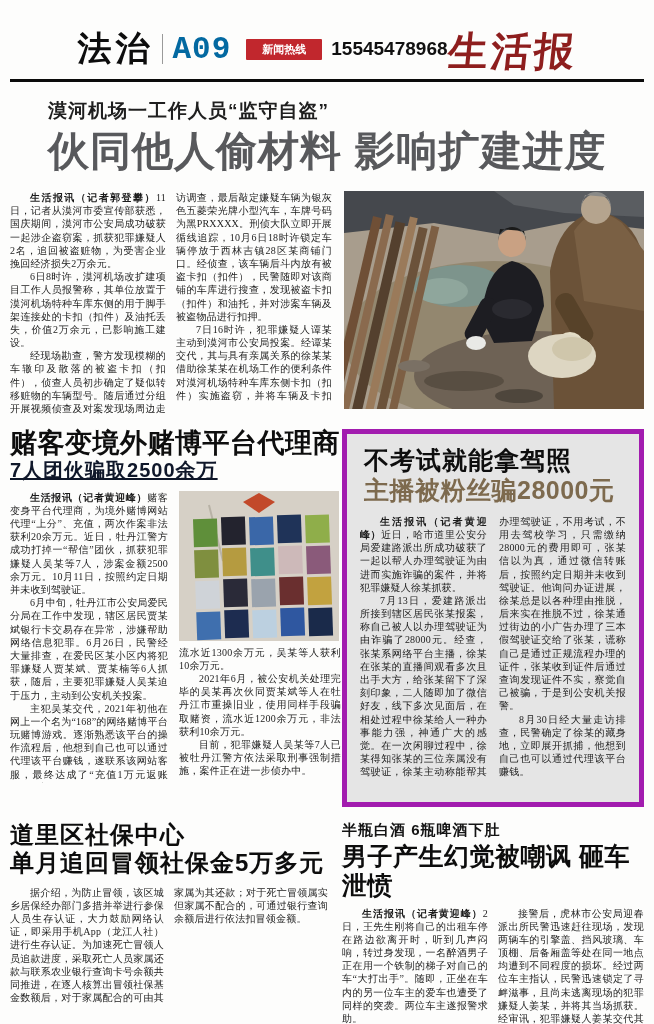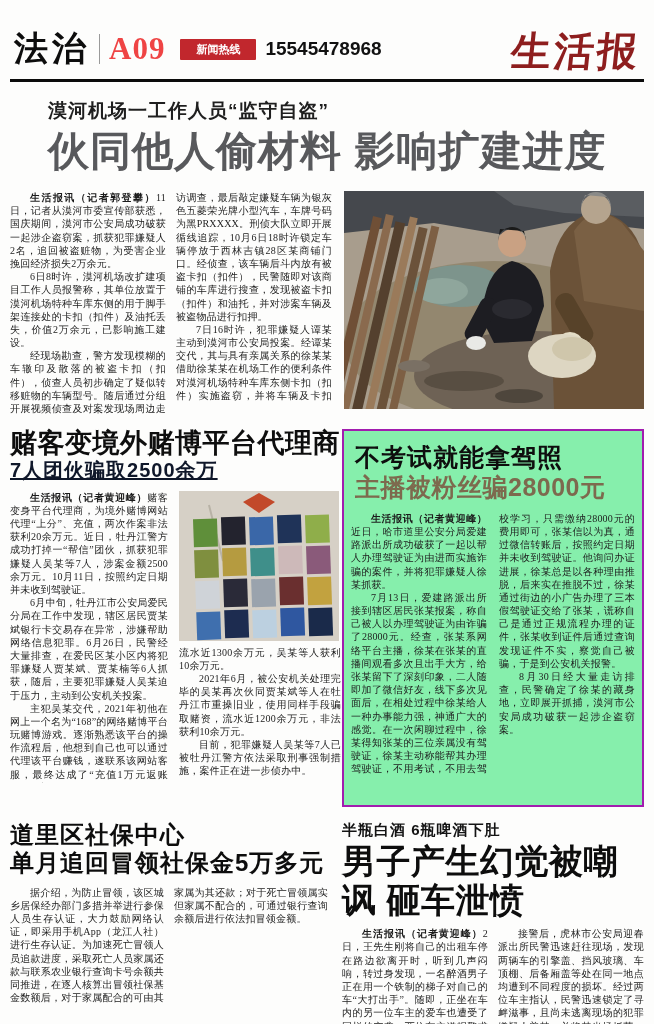--- a/index.html
+++ b/index.html
@@ -3,25 +3,25 @@
 <meta charset="utf-8">
 <style>
   html,body{margin:0;padding:0;background:#e8e8e6;}
   .page{
     width:654px;height:1024px;margin:0 auto;background:#fdfdfc;
     box-sizing:border-box;padding:26px 10px 0 10px;overflow:hidden;
     font-family:"Liberation Serif","DejaVu Serif",serif;color:#1c1c1c;
     position:relative;
   }
   
-  .masthead-row{display:flex;justify-content:space-between;align-items:flex-end;padding:0 4px;}
+  .masthead-row{display:flex;justify-content:center;align-items:flex-end;padding:0 4px;}
   .header-left{display:flex;align-items:center;gap:9px;}
   .section-title{font-size:34px;font-weight:700;letter-spacing:4px;color:#0d0d0d;}
   .hdr-sep{width:1px;height:30px;background:#9a9a9a;}
-  .page-number{font-family:Liberation Serif, serif;font-size:31px;font-weight:900;color:#ef4444;letter-spacing:1px;}
+  .page-number{font-family:Liberation Mono, monospace;font-size:31px;font-weight:900;color:#0369a1;letter-spacing:1px;}
   .hotline-badge{background:#c1272d;color:#fff;font-family:"Liberation Sans",sans-serif;font-size:11px;font-weight:700;padding:3px 16px;border-radius:1px;margin-left:6px;}
   .hotline-number{font-family:"Liberation Sans",sans-serif;font-size:19px;font-weight:900;color:#111;}
   .masthead{font-size:40px;font-weight:900;color:#8e1e1e;letter-spacing:3px;transform:skewX(-6deg);line-height:1;}
   .header-rule{border-top:3px solid #0b0b0b;margin-top:7px;}
   .dateline{font-family:"Liberation Sans","DejaVu Sans",sans-serif;font-size:10.5px;font-weight:600;color:#222;padding:5px 4px 0 4px;letter-spacing:.5px;}
   
   .body-text p{margin:0;font-size:10px;line-height:1.32;text-align:justify;text-indent:2em;letter-spacing:.2px;}
   .body-text p.noindent{text-indent:0;}
   .lead{font-weight:700;}
   .twocol{column-count:2;column-gap:10px;column-fill:auto;overflow:hidden;}
@@ -37,32 +37,32 @@
   
   .middle-row{display:flex;margin-top:12px;height:378px;}
   .art-gambling{width:332px;flex-shrink:0;}
   .g-black{font-size:27px;font-weight:900;color:#0e0e0e;line-height:1.1;letter-spacing:.5px;}
   .g-brown{font-size:20px;font-weight:900;color:#0f172a;line-height:1.15;letter-spacing:1px;text-decoration:underline;}
   .gamb-cols{display:flex;gap:11px;margin-top:9px;height:292px;}
   .gamb-left{width:158px;overflow:hidden;}
   .gamb-right{width:162px;overflow:hidden;}
   .cards-photo{width:160px;height:150px;margin:0 0 5px 0;}
   
-  .art-license{flex:1;border:2px solid #a21caf;background:#86efac;box-sizing:border-box;padding:12px 7px;overflow:hidden;}
+  .art-license{flex:1;border:5px solid #a21caf;background:#e5e5e5;box-sizing:border-box;padding:12px 13px;overflow:hidden;}
   .lic-black{font-size:25px;font-weight:900;color:#0e0e0e;line-height:1.15;margin-left:4px;letter-spacing:1px;}
   .lic-brown{font-size:25px;font-weight:900;color:#7d6a4e;line-height:1.2;margin-left:4px;letter-spacing:.5px;}
   .lic-body{margin-top:10px;height:268px;column-gap:12px;}
   
   .bottom-row{display:flex;gap:14px;margin-top:14px;height:198px;}
   .art-social{width:318px;flex-shrink:0;}
   .soc-headline{font-size:24px;font-weight:900;color:#0d0d0d;line-height:1.18;letter-spacing:1px;}
   .social-body{margin-top:8px;height:122px;}
   .art-smash{flex:1;}
   .smash-kicker{font-family:"Liberation Sans",sans-serif;font-size:15px;font-weight:700;color:#141414;letter-spacing:1px;}
-  .smash-headline{font-size:34px;font-weight:900;color:#0d0d0d;line-height:1.15;margin-top:2px;letter-spacing:.5px;}
+  .smash-headline{font-size:25px;font-weight:900;color:#0d0d0d;line-height:1.15;margin-top:2px;letter-spacing:.5px;}
   .smash-body{margin-top:7px;height:132px;}
 </style>
 </head>
 <body>
 
 <div class="page">
 
   <header>
     <div class="masthead-row">
       <div class="header-left">
@@ -179,21 +179,21 @@
         </div>
       </div>
     </section>
 
     <section class="art-license">
       <h2 class="lic-black">不考试就能拿驾照</h2>
       <h2 class="lic-brown">主播被粉丝骗28000元</h2>
       <div class="lic-body twocol body-text">
         <p><b class="lead">生活报讯（记者黄迎峰）</b><span>近日，哈市道里公安分局爱建路派出所成功破获了一起以帮人办理驾驶证为由进而实施诈骗的案件，并将犯罪嫌疑人徐某抓获。</span></p>
         <p>7月13日，爱建路派出所接到辖区居民张某报案，称自己被人以办理驾驶证为由诈骗了28000元。经查，张某系网络平台主播，徐某在张某的直播间观看多次且出手大方，给张某留下了深刻印象，二人随即加了微信好友，线下多次见面后，在相处过程中徐某给人一种办事能力强，神通广大的感觉。在一次闲聊过程中，徐某得知张某的三位亲属没有驾驶证，徐某主动称能帮其办理驾驶证，不用考试，不用去驾校学习，只需缴纳28000元的费用即可，张某信以为真，通过微信转账后，按照约定日期并未收到驾驶证。他询问办证进展，徐某总是以各种理由推脱，后来实在推脱不过，徐某通过街边的小广告办理了三本假驾驶证交给了张某，谎称自己是通过正规流程办理的证件，张某收到证件后通过查询发现证件不实，察觉自己被骗，于是到公安机关报警。</p>
-        <p>8月30日经大量走访排查，民警确定了徐某的藏身地，立即展开抓捕，漠河市公安局成功破获一起涉企盗窃案。</p>
+        <p>8月30日经大量走访排查，民警确定了徐某的藏身地，立即展开抓捕，他想到自己也可以通过代理该平台赚钱。</p>
 
       </div>
     </section>
 
   </div>
 
   <div class="bottom-row">
 
     <section class="art-social">
       <h3 class="soc-headline">道里区社保中心</h3>

